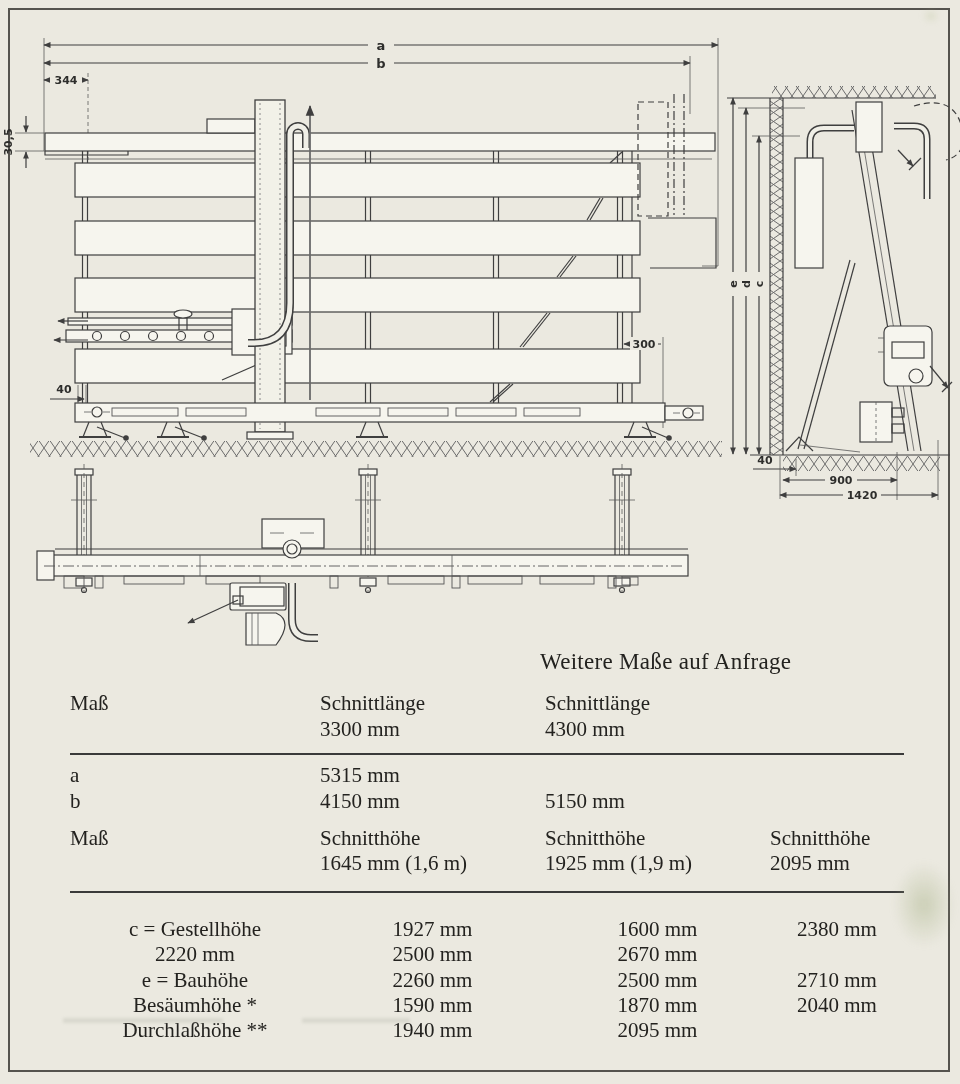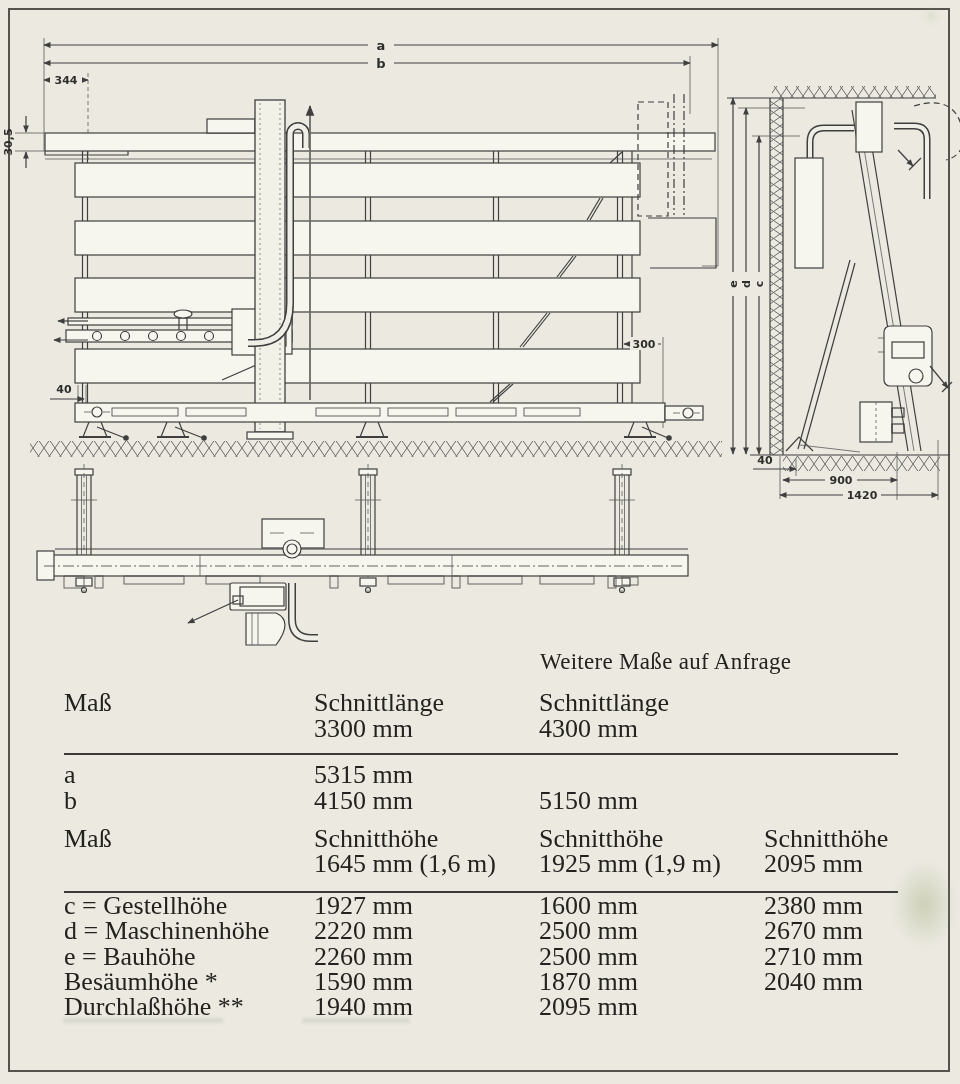--- a/index.html
+++ b/index.html
@@ -8,26 +8,26 @@
   .frame{position:absolute;left:8px;top:8px;width:942px;height:1064px;
          border:2px solid #55534e;box-sizing:border-box;}
   svg{position:absolute;left:0;top:0;}
   .ln{stroke:#3f3f3f;stroke-width:1.2;fill:none;}
   .th{stroke:#5a5a5a;stroke-width:.8;fill:none;}
   .fillL{fill:#f6f5ee;}
   .fillP{fill:#ebe9e0;}
   .dimtxt{font-family:"DejaVu Sans",sans-serif;font-weight:bold;font-size:11px;fill:#2e2e2c;}
   .dimlet{font-family:"DejaVu Sans",sans-serif;font-weight:bold;font-size:13px;fill:#2e2e2c;}
   .note{position:absolute;left:540px;top:616px;font-size:23px;letter-spacing:.3px;margin-top:33px;}
-  .tbl{position:absolute;left:64px;width:834px;font-size:26px;}
+  .tbl{position:absolute;left:70px;width:834px;font-size:21px;}
   .row3{display:grid;grid-template-columns:250px 225px auto;line-height:26px;}
   .row4{display:grid;grid-template-columns:250px 225px 225px auto;line-height:25.4px;}
   .rule{border-top:2px solid #3a3a3a;height:0;}
   .t1 .rule{margin-top:11px;} .t1 .rows{margin-top:7px;}
-  .t2 .rule{margin-top:14px;} .t2 .rows{margin-top:0;}
+  .t2 .rule{margin-top:14px;} .t2 .rows{margin-top:24px;text-align:center;}
   .blob{position:absolute;border-radius:50%;filter:blur(3px);}
   .blob1{left:893px;top:862px;width:62px;height:85px;
          background:radial-gradient(closest-side,rgba(173,182,142,.5),rgba(173,182,142,0));}
   .blob2{left:923px;top:10px;width:16px;height:12px;
          background:radial-gradient(closest-side,rgba(185,195,150,.45),rgba(185,195,150,0));}
   .ghost{position:absolute;height:5px;background:#b9b9af;opacity:.35;filter:blur(1.5px);}
   .g1{left:63px;top:1018px;width:160px;} .g2{left:302px;top:1018px;width:108px;}
 </style>
 </head>
 <body>
@@ -367,21 +367,20 @@
   </div>
   <div class="rule"></div>
   <div class="rows">
     <div class="row4">
       <div>c = Gestellhöhe</div>
       <div>1927 mm</div>
       <div>1600 mm</div>
       <div>2380 mm</div>
     </div>
     <div class="row4">
-      <div>d = Maschinenhöhe</div>
       <div>2220 mm</div>
       <div>2500 mm</div>
       <div>2670 mm</div>
     </div>
     <div class="row4">
       <div>e = Bauhöhe</div>
       <div>2260 mm</div>
       <div>2500 mm</div>
       <div>2710 mm</div>
     </div>

